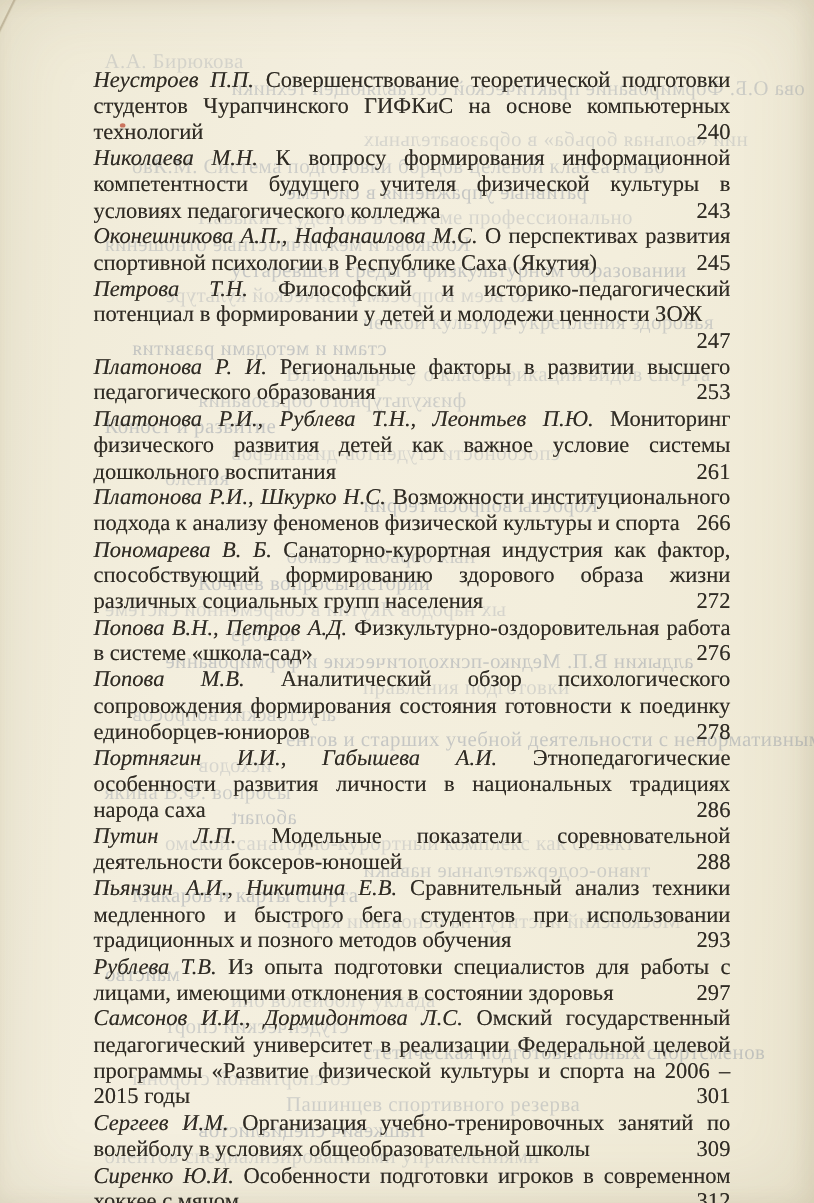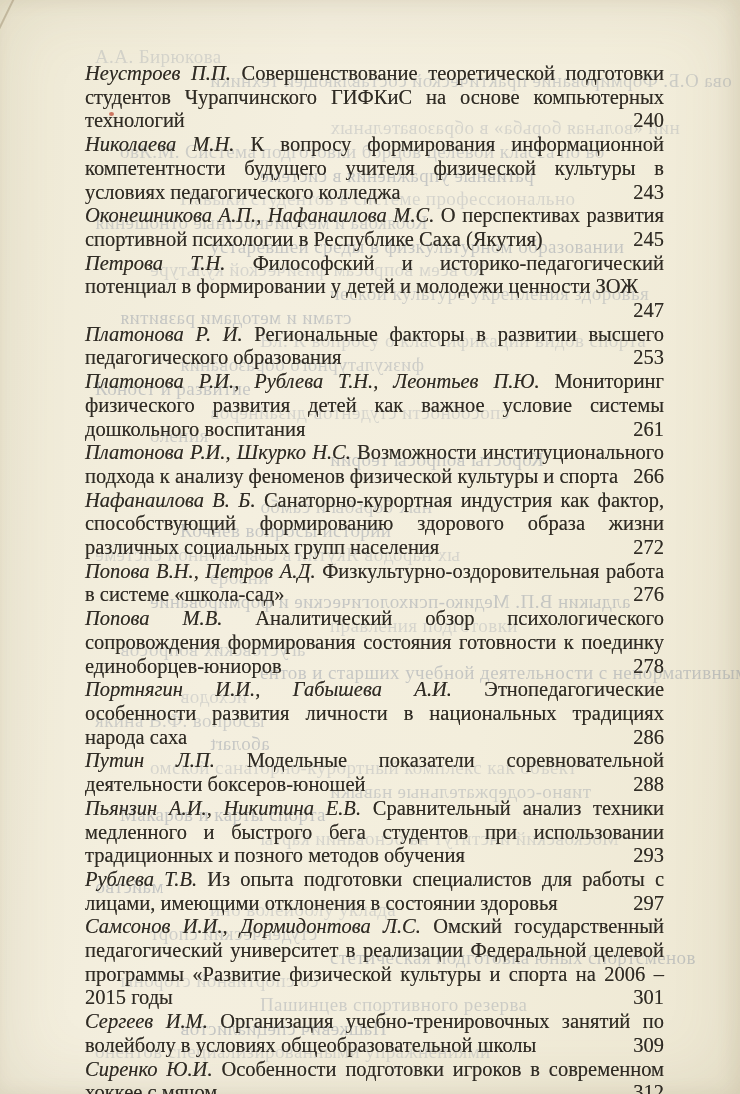--- a/index.html
+++ b/index.html
@@ -108,21 +108,21 @@
 
   <div class="content">
     <div id="toc-list">
         <p class="entry"><span class="authors">Неустроев П.П.</span><span class="title"> Совершенствование теоретической подготовки студентов Чурапчинского ГИФКиС на основе компьютерных технологий</span><span class="pg">240</span></p>
         <p class="entry"><span class="authors">Николаева М.Н.</span><span class="title"> К вопросу формирования информационной компетентности будущего учителя физической культуры в условиях педагогического колледжа</span><span class="pg">243</span></p>
         <p class="entry"><span class="authors">Оконешникова А.П., Нафанаилова М.С.</span><span class="title"> О перспективах развития спортивной психологии  в Республике Саха (Якутия)</span><span class="pg">245</span></p>
         <p class="entry"><span class="authors">Петрова Т.Н.</span><span class="title"> Философский и историко-педагогический потенциал в формировании у детей и молодежи ценности ЗОЖ</span><span class="pg">247</span></p>
         <p class="entry"><span class="authors">Платонова Р. И.</span><span class="title"> Региональные факторы в развитии высшего педагогического образования</span><span class="pg">253</span></p>
         <p class="entry"><span class="authors">Платонова Р.И., Рублева Т.Н., Леонтьев П.Ю.</span><span class="title"> Мониторинг физического развития детей как важное условие системы дошкольного воспитания</span><span class="pg">261</span></p>
         <p class="entry"><span class="authors">Платонова Р.И., Шкурко Н.С.</span><span class="title"> Возможности институционального подхода к анализу феноменов физической культуры и спорта</span><span class="pg">266</span></p>
-        <p class="entry"><span class="authors">Нафанаилова В. Б.</span><span class="title"> Санаторно-курортная индустрия как фактор, способствующий формированию здорового образа жизни различных социальных групп населения</span><span class="pg">272</span></p>
+        <p class="entry"><span class="authors">Пономарева В. Б.</span><span class="title"> Санаторно-курортная индустрия как фактор, способствующий формированию здорового образа жизни различных социальных групп населения</span><span class="pg">272</span></p>
         <p class="entry"><span class="authors">Попова В.Н., Петров А.Д.</span><span class="title"> Физкультурно-оздоровительная работа в системе «школа-сад»</span><span class="pg">276</span></p>
         <p class="entry"><span class="authors">Попова М.В.</span><span class="title"> Аналитический обзор психологического сопровождения формирования состояния готовности к поединку единоборцев-юниоров</span><span class="pg">278</span></p>
         <p class="entry"><span class="authors">Портнягин И.И., Габышева А.И.</span><span class="title"> Этнопедагогические особенности развития личности в национальных традициях народа саха</span><span class="pg">286</span></p>
         <p class="entry"><span class="authors">Путин Л.П.</span><span class="title"> Модельные показатели соревновательной деятельности боксеров-юношей</span><span class="pg">288</span></p>
         <p class="entry"><span class="authors">Пьянзин А.И., Никитина Е.В.</span><span class="title"> Сравнительный анализ техники медленного  и быстрого бега студентов при использовании традиционных и позного методов обучения</span><span class="pg">293</span></p>
         <p class="entry"><span class="authors">Рублева Т.В.</span><span class="title"> Из опыта подготовки специалистов для работы с лицами, имеющими отклонения в состоянии здоровья</span><span class="pg">297</span></p>
         <p class="entry"><span class="authors">Самсонов И.И., Дормидонтова Л.С.</span><span class="title"> Омский государственный педагогический университет в реализации Федеральной целевой программы «Развитие физической культуры и спорта на 2006 – 2015 годы</span><span class="pg">301</span></p>
         <p class="entry"><span class="authors">Сергеев И.М.</span><span class="title"> Организация учебно-тренировочных занятий по волейболу  в условиях общеобразовательной школы</span><span class="pg">309</span></p>
         <p class="entry"><span class="authors">Сиренко Ю.И.</span><span class="title"> Особенности подготовки игроков в современном хоккее с мячом</span><span class="pg">312</span></p>
       </div>

